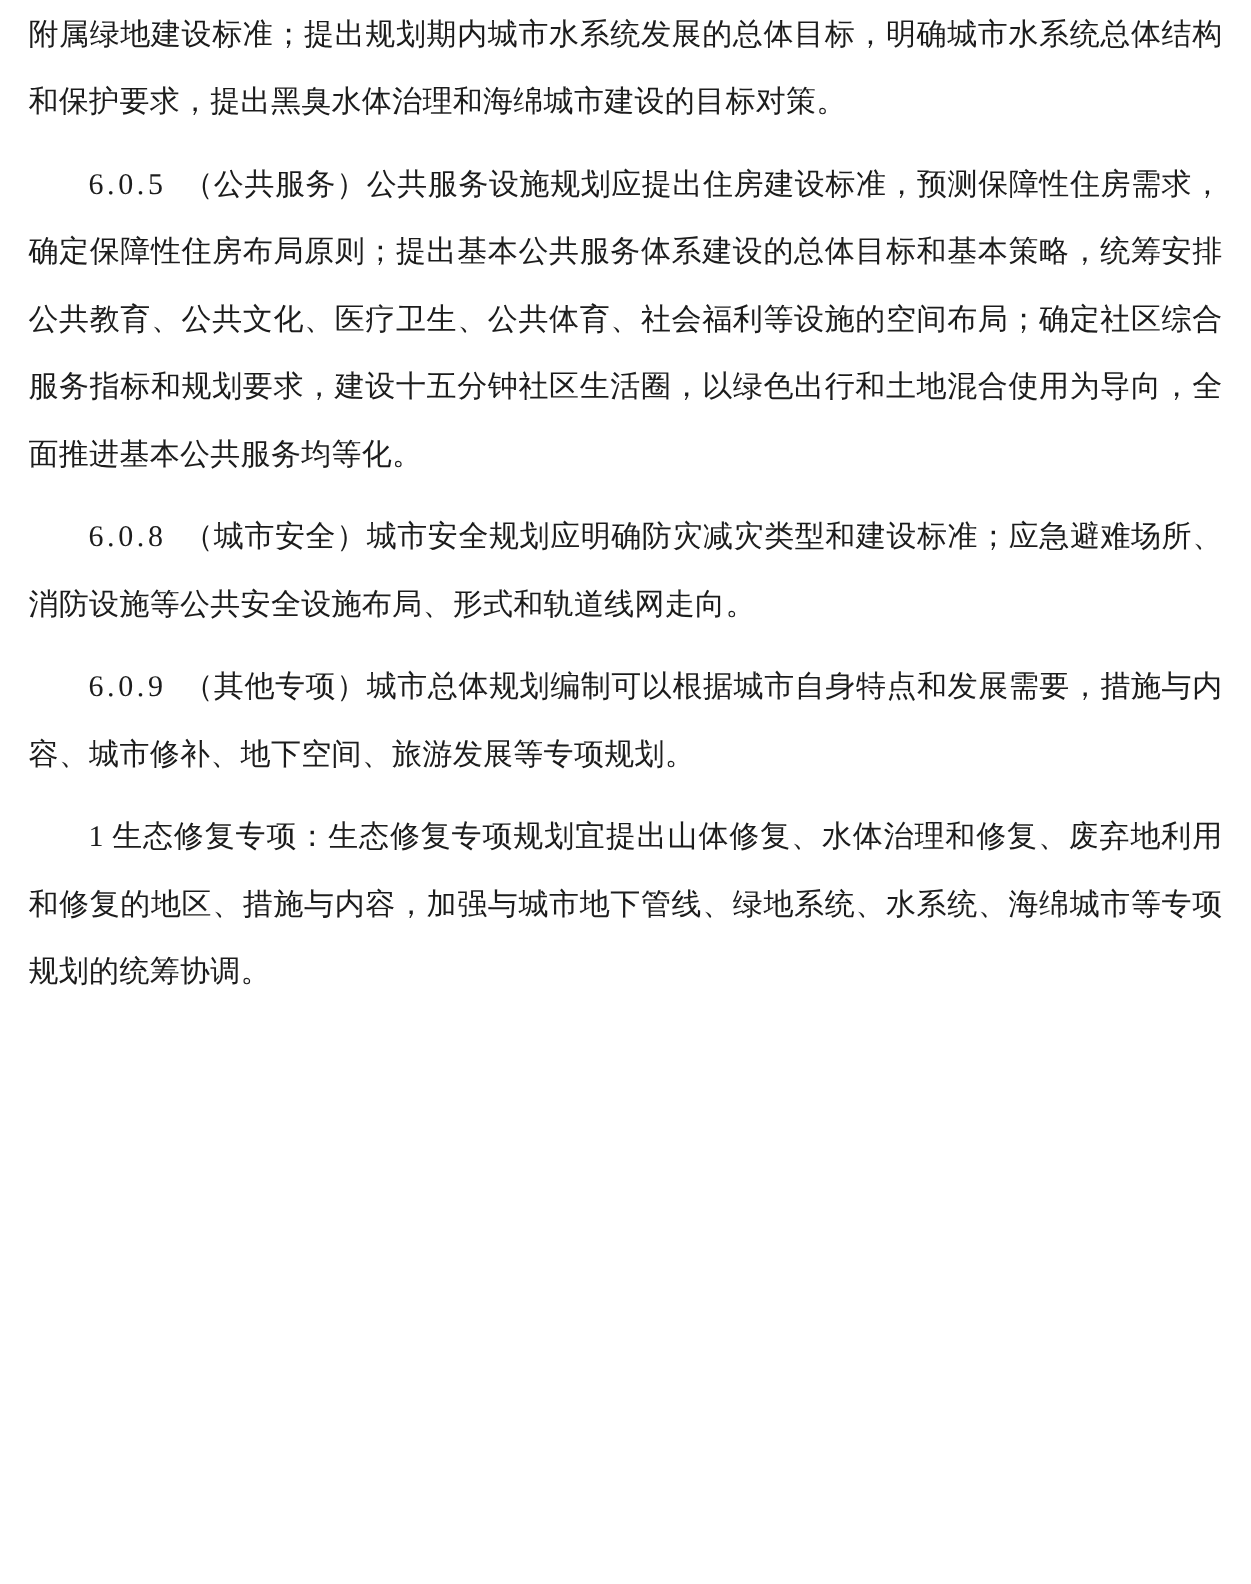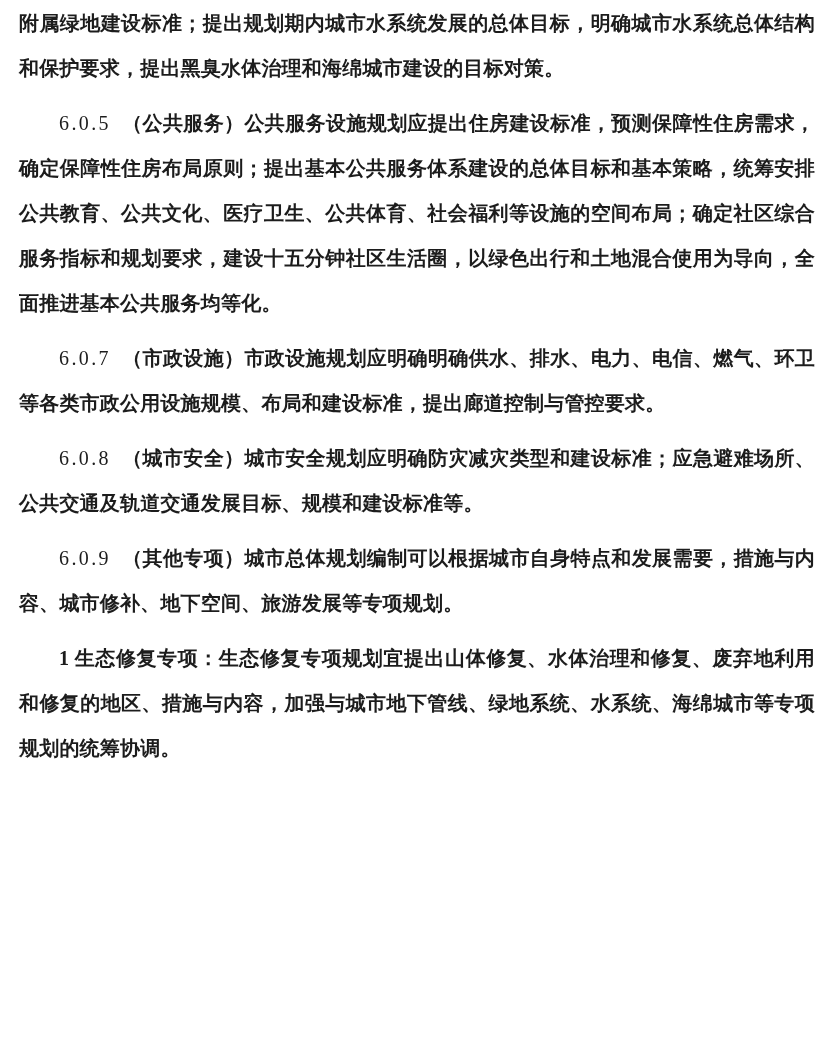--- a/index.html
+++ b/index.html
@@ -32,34 +32,32 @@
   }
   .clause-num {
     font-weight: normal;
     letter-spacing: 0.12em;
   }
   .clause-num:not(:empty) {
     margin-right: 0.55em;
   }
   .clause-text {
     letter-spacing: 0.01em;
-    font-weight: bold;
   }
 </style>
 </head>
 <body>
 
 <div class="page">
 
   <p class="para no-indent"><span class="clause-num"></span><span class="clause-text">附属绿地建设标准；提出规划期内城市水系统发展的总体目标，明确城市水系统总体结构和保护要求，提出黑臭水体治理和海绵城市建设的目标对策。</span></p>
 
   <p class="para"><span class="clause-num">6.0.5</span><span class="clause-text">（公共服务）公共服务设施规划应提出住房建设标准，预测保障性住房需求，确定保障性住房布局原则；提出基本公共服务体系建设的总体目标和基本策略，统筹安排公共教育、公共文化、医疗卫生、公共体育、社会福利等设施的空间布局；确定社区综合服务指标和规划要求，建设十五分钟社区生活圈，以绿色出行和土地混合使用为导向，全面推进基本公共服务均等化。</span></p>
 
 
-  <p class="para"><span class="clause-num">6.0.7</span><span class="clause-text">（市政设施）市政设施规划应明确明确供水、排水、电力、电信、燃气、环卫等各类市政公用设施规模、布局和建设标准，提出廊道控制与管控要求。</span></p>
 
-  <p class="para"><span class="clause-num">6.0.8</span><span class="clause-text">（城市安全）城市安全规划应明确防灾减灾类型和建设标准；应急避难场所、公共交通及轨道交通发展目标、规模和建设标准等。</span></p>
+  <p class="para"><span class="clause-num">6.0.8</span><span class="clause-text">（城市安全）城市安全规划应明确防灾减灾类型和建设标准；应急避难场所、消防设施等公共安全设施布局、形式和轨道线网走向。</span></p>
 
   <p class="para"><span class="clause-num">6.0.9</span><span class="clause-text">（其他专项）城市总体规划编制可以根据城市自身特点和发展需要，措施与内容、城市修补、地下空间、旅游发展等专项规划。</span></p>
 
   <p class="para"><span class="clause-num"></span><span class="clause-text">1 生态修复专项：生态修复专项规划宜提出山体修复、水体治理和修复、废弃地利用和修复的地区、措施与内容，加强与城市地下管线、绿地系统、水系统、海绵城市等专项规划的统筹协调。</span></p>
 
 </div>
 
 </body></html>

